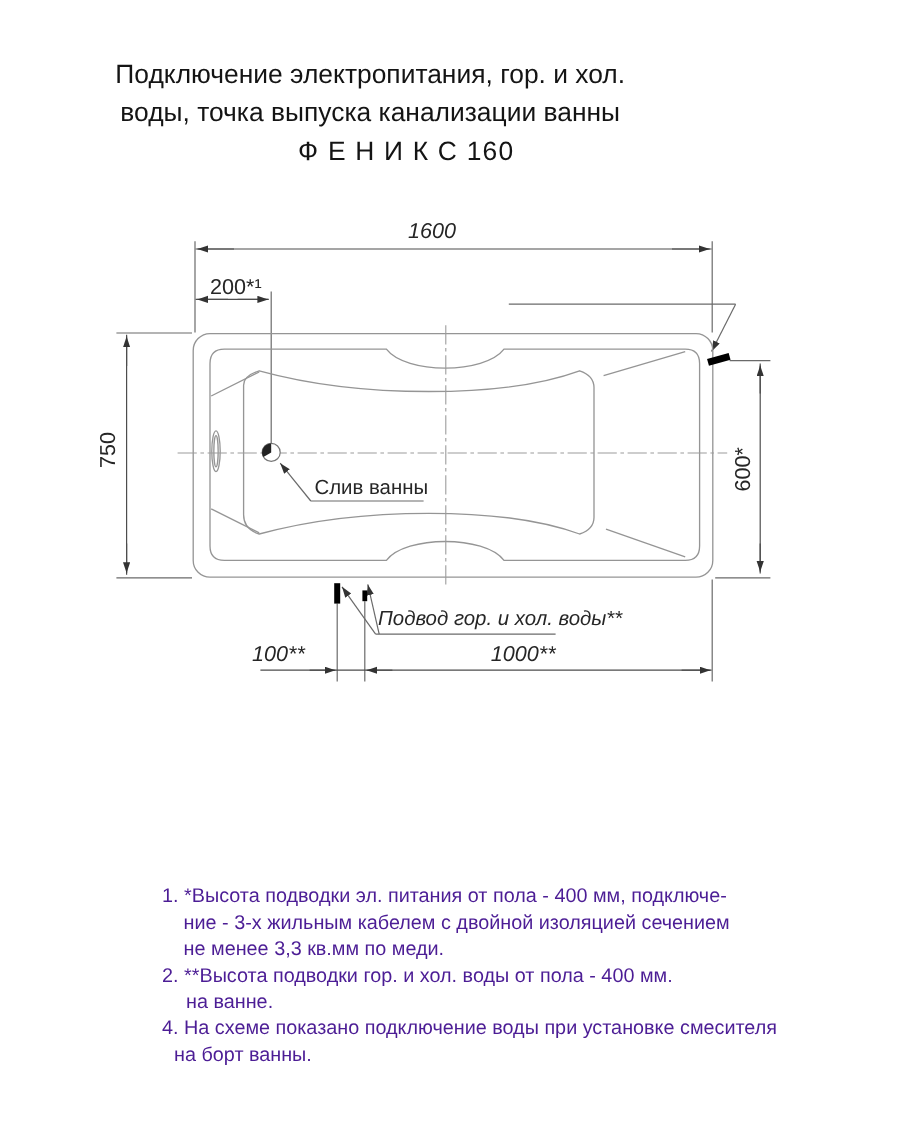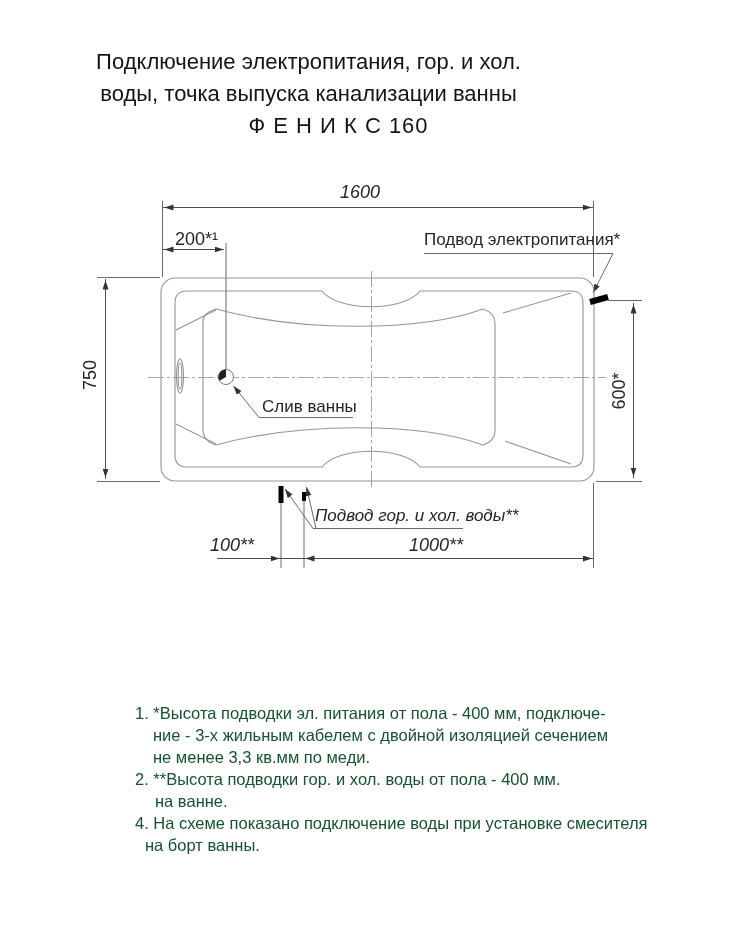--- a/index.html
+++ b/index.html
@@ -6,21 +6,21 @@
   #page{position:relative;width:754px;height:950px;background:#ffffff;overflow:hidden;
         font-family:"Liberation Sans","DejaVu Sans",sans-serif;color:#1a1a1a;}
   .abs{position:absolute;}
   .title{left:0;top:14px;width:617px;text-align:center;font-size:22px;line-height:32px;color:#141414;margin-top:32px;}
   .title .l3{position:relative;left:30px;letter-spacing:1px;}
   .dimtxt{font-size:18px;color:#262626;white-space:nowrap;}
   .lbltxt{font-size:17px;color:#262626;white-space:nowrap;}
   .ctr{text-align:left;font-style:italic;}
   .rot{display:flex;align-items:center;justify-content:center;transform:rotate(-90deg);}
   svg{position:absolute;left:0;top:0;}
-  .notes{left:135px;top:702px;width:560px;font-size:16.5px;line-height:22px;color:#14532d;}
+  .notes{left:135px;top:736px;width:560px;font-size:16.5px;line-height:22px;color:#4c1d95;}
   .notes .ind17{margin-left:18px;}
   .notes .ind19{margin-left:20px;}
   .notes .ind9{margin-left:10px;}
 </style>
 </head>
 <body>
 
 <div id="page">
 
   <svg width="754" height="950" viewBox="0 0 754 950">
@@ -120,21 +120,20 @@
     <div class="l3">Ф Е Н И К С 160</div>
   </div>
 
   <div class="abs dimtxt ctr" style="left:340px;top:182px;width:74px;">1600</div>
   <div class="abs dimtxt" style="left:175px;top:229px;">200*¹</div>
   <div class="abs dimtxt rot" style="left:60px;top:364px;width:60px;height:22px;">750</div>
   <div class="abs dimtxt rot" style="left:589px;top:380px;width:60px;height:22px;">600*</div>
   <div class="abs dimtxt ctr" style="left:210px;top:535px;width:74px;">100**</div>
   <div class="abs dimtxt ctr" style="left:409px;top:535px;width:74px;">1000**</div>
 
-  <div class="abs lbltxt" style="left:424px;top:230px;">Подвод электропитания*</div>
   <div class="abs lbltxt" style="left:262px;top:397px;">Слив ванны</div>
   <div class="abs lbltxt" style="left:315px;top:506px;font-style:italic;">Подвод гор. и хол. воды**</div>
 
   <div class="abs notes">
     <div>1. *Высота подводки эл. питания от пола - 400 мм, подключе-</div>
     <div class="ind17">ние - 3-х жильным кабелем с двойной изоляцией сечением</div>
     <div class="ind17">не менее 3,3 кв.мм по меди.</div>
     <div>2. **Высота подводки гор. и хол. воды от пола - 400 мм.</div>
     <div class="ind19">на ванне.</div>
     <div>4. На схеме показано подключение воды при установке смесителя</div>

